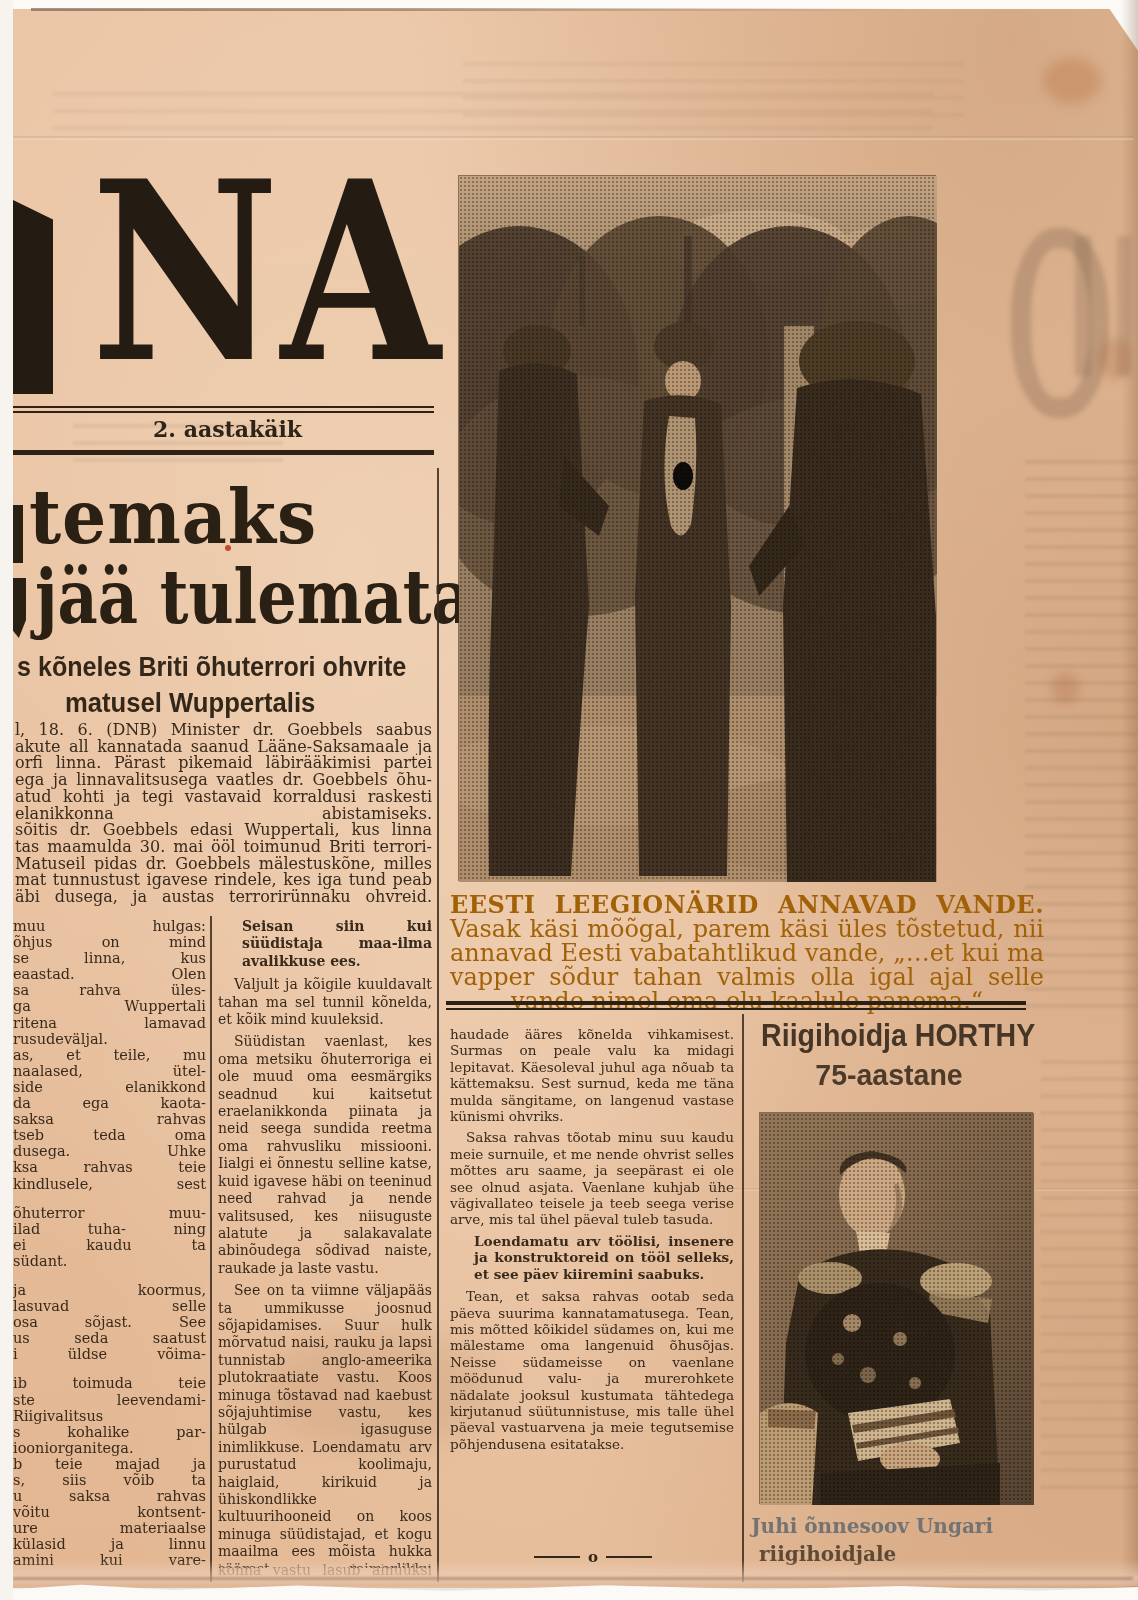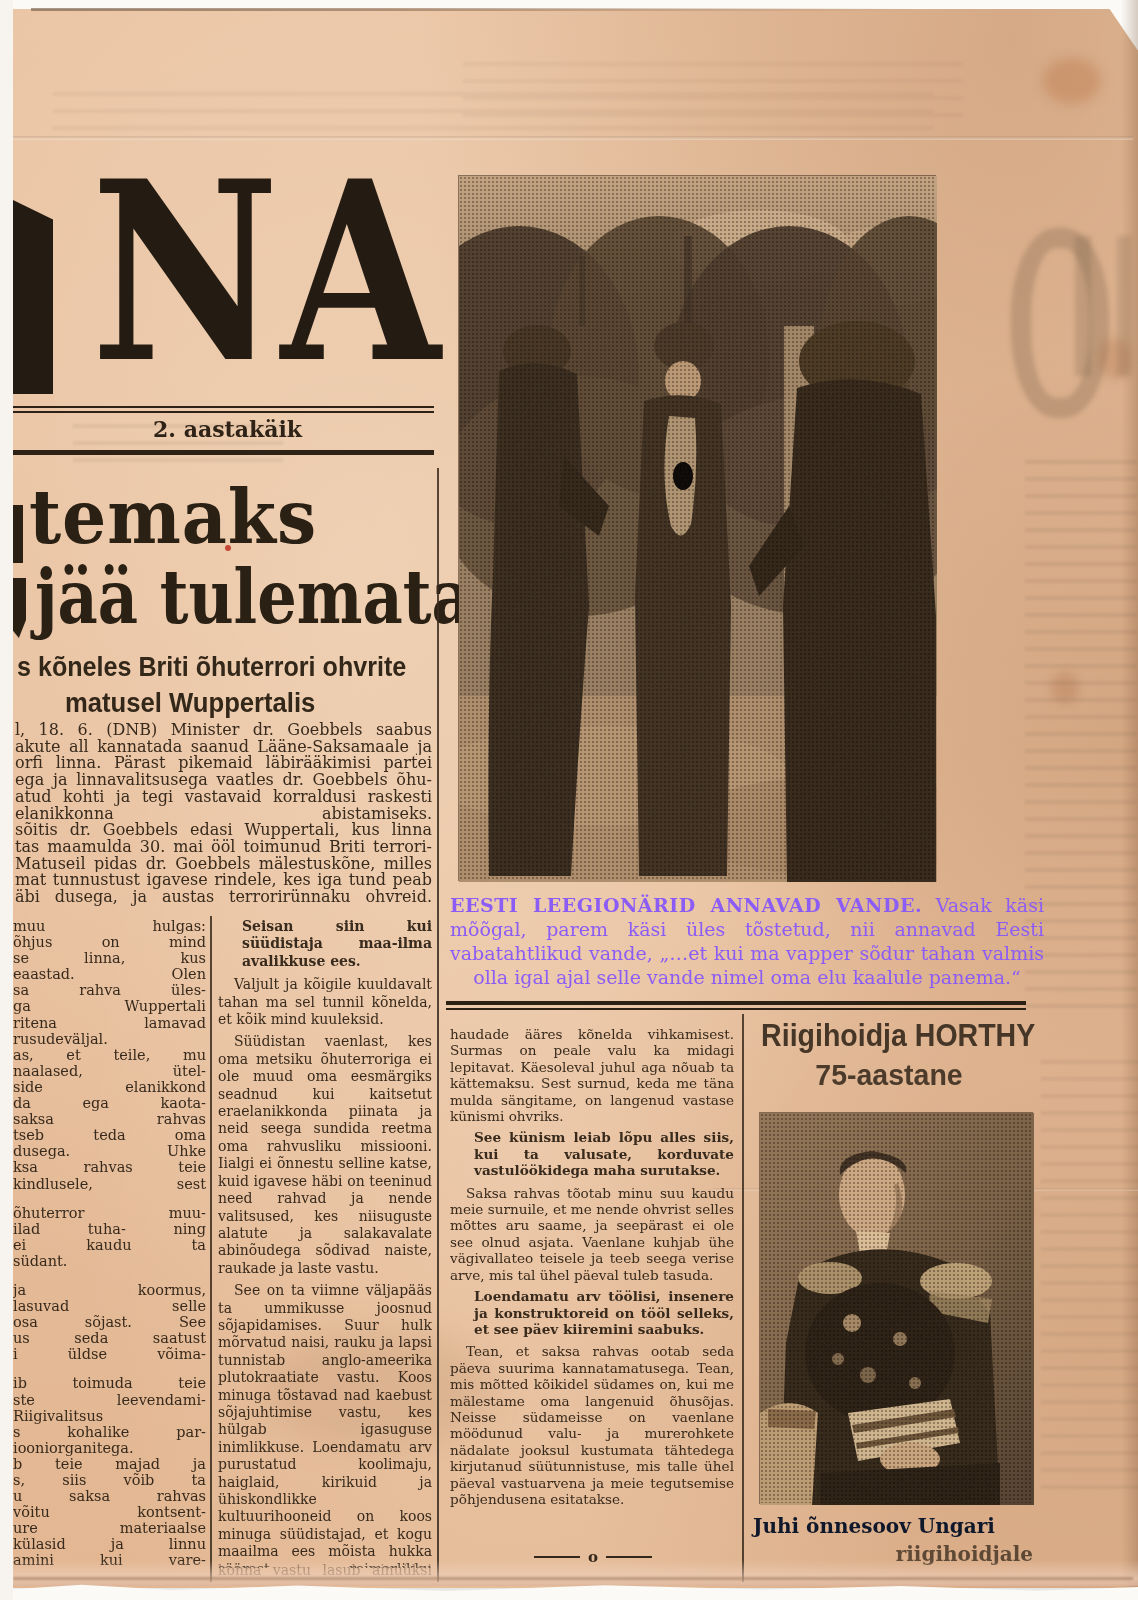--- a/index.html
+++ b/index.html
@@ -146,21 +146,21 @@
 
       <ellipse cx="398" cy="185" rx="58" ry="40" fill="#46351f"></ellipse>
       <path d="M340 215 Q400 195 460 220 L476 430 L476 706 L330 706 L326 430 Z" fill="#30241736"></path>
       <path d="M338 212 Q398 192 462 218 L477 440 L477 706 L328 706 L324 430 Z" fill="#2f2316"></path>
       <path d="M330 330 L290 390 L300 420 L345 370 Z" fill="#2a1f13"></path>
       <rect width="478" height="706" filter="url(#grain)"></rect>
     </svg>
     <div class="halftone" style="position:absolute;inset:0;"></div>
   </div>
 
-  <div class="abs" style="left:437px;top:893px;width:594px;height:100px;font-size:19px;line-height:24px;color:#8b5cf6;text-align:justify;text-align-last:center;">
+  <div class="abs" style="left:437px;top:893px;width:594px;height:100px;font-size:24px;line-height:24px;color:#a16207;text-align:justify;text-align-last:center;">
     <span style="font-weight:bold;letter-spacing:.5px;">EESTI  LEEGIONÄRID  ANNAVAD  VANDE.</span>
     <span>Vasak käsi mõõgal, parem käsi üles tõstetud, nii annavad Eesti vabatahtlikud vande, „…et kui ma vapper sõdur tahan valmis olla igal ajal selle vande nimel oma elu kaalule panema.“</span>
   </div>
 
   <div class="abs" style="left:433px;top:1001px;width:580px;height:9px;border-top:4px solid #2a2014;border-bottom:2px solid #2a2014;box-sizing:border-box;"></div>
 
   <div class="abs col" style="left:0;top:918px;width:193px;height:664px;font-size:14.5px;line-height:16.1px;text-align:right;">
       <div class="ln jl">muu hulgas:</div>
       <div class="ln jl">õhjus on mind</div>
       <div class="ln jl">se linna, kus</div>
@@ -207,21 +207,20 @@
   <div class="abs col" style="left:205px;top:918px;width:214px;height:650px;font-size:14px;line-height:17.4px;">
       <p class="para boldblk">Seisan siin kui süüdistaja maa-ilma avalikkuse ees.</p>
       <p class="para">Valjult ja kõigile kuuldavalt tahan ma sel tunnil kõnelda, et kõik mind kuuleksid.</p>
       <p class="para">Süüdistan vaenlast, kes oma metsiku õhuterroriga ei ole muud oma eesmärgiks seadnud kui kaitsetut eraelanikkonda piinata ja neid seega sundida reetma oma rahvusliku missiooni. Iialgi ei õnnestu selline katse, kuid igavese häbi on teeninud need rahvad ja nende valitsused, kes niisuguste alatute ja salakavalate abinõudega sõdivad naiste, raukade ja laste vastu.</p>
       <p class="para">See on ta viimne väljapääs ta ummikusse joosnud sõjapidamises. Suur hulk mõrvatud naisi, rauku ja lapsi tunnistab anglo-ameerika plutokraatiate vastu. Koos minuga tõstavad nad kaebust sõjajuhtimise vastu, kes hülgab igasuguse inimlikkuse. Loendamatu arv purustatud koolimaju, haiglaid, kirikuid ja ühiskondlikke kultuurihooneid on koos minuga süüdistajad, et kogu maailma ees mõista hukka säärast roimarlikku sõjapidamist.</p>
     </div>
   <div class="abs" style="left:205px;top:1562px;width:214px;font-size:14px;color:rgba(72,46,28,.5);filter:blur(.7px);text-align:justify;text-align-last:justify;">konna  vastu  lasub  ainuüksi</div>
 
   <div class="abs col" style="left:437px;top:1026px;width:284px;height:520px;font-size:13.6px;line-height:16.4px;">
       <p class="para noind">haudade ääres kõnelda vihkamisest. Surmas on peale valu ka midagi lepitavat. Käesoleval juhul aga nõuab ta kättemaksu. Sest surnud, keda me täna mulda sängitame, on langenud vastase künismi ohvriks.</p>
-      <p class="para boldblk">See künism leiab lõpu alles siis, kui ta valusate, korduvate vastulöökidega maha surutakse.</p>
       <p class="para">Saksa rahvas tõotab minu suu kaudu meie surnuile, et me nende ohvrist selles mõttes aru saame, ja seepärast ei ole see olnud asjata. Vaenlane kuhjab ühe vägivallateo teisele ja teeb seega verise arve, mis tal ühel päeval tuleb tasuda.</p>
       <p class="para boldblk">Loendamatu arv töölisi, insenere ja konstruktoreid on tööl selleks, et see päev kiiremini saabuks.</p>
       <p class="para">Tean, et saksa rahvas ootab seda päeva suurima kannatamatusega. Tean, mis mõtted kõikidel südames on, kui me mälestame oma langenuid õhusõjas. Neisse südameisse on vaenlane möödunud valu- ja murerohkete nädalate jooksul kustumata tähtedega kirjutanud süütunnistuse, mis talle ühel päeval vastuarvena ja meie tegutsemise põhjendusena esitatakse.</p>
     </div>
   <div class="abs divider-o" style="left:500px;top:1548px;width:160px;font-size:15px;">
     <span class="dash"></span>
     <span>o</span>
     <span class="dash"></span>
   </div>
 
@@ -270,20 +269,20 @@
       <path d="M96 330 L198 314 L199 320 L97 336 Z" fill="#6b5338"></path>
 
       <ellipse cx="150" cy="346" rx="30" ry="16" fill="#d0ab83"></ellipse>
 
       <path d="M60 360 L240 350 L240 392 L60 392 Z" fill="#241a10"></path>
       <rect width="274" height="392" filter="url(#grain2)"></rect>
     </svg>
     <div class="halftone" style="position:absolute;inset:0;"></div>
   </div>
 
-  <div class="abs" style="left:740px;top:1514px;width:274px;text-align:left;font-weight:bold;font-size:20px;color:#0f172a;">Juhi õnnesoov Ungari</div>
-  <div class="abs" style="left:746px;top:1542px;width:274px;text-align:right;font-weight:bold;font-size:20px;color:rgba(51,39,26,.75);filter:blur(.4px);">riigihoidjale</div>
+  <div class="abs" style="left:706px;top:1514px;width:274px;text-align:right;font-weight:bold;font-size:20px;color:#737373;">Juhi õnnesoov Ungari</div>
+  <div class="abs" style="left:746px;top:1542px;width:274px;text-align:left;font-weight:bold;font-size:20px;color:rgba(51,39,26,.75);filter:blur(.4px);">riigihoidjale</div>
 
   <div class="abs" style="left:0;top:1560px;width:1138px;height:26px;background:linear-gradient(180deg,rgba(242,216,198,0),rgba(240,210,190,.65) 70%,rgba(220,180,155,.8));"></div>
   <div class="abs" style="left:0;top:1582px;width:1138px;height:18px;background:#fbfaf7;clip-path:polygon(0 40%,6% 15%,14% 45%,25% 20%,38% 50%,52% 18%,66% 42%,78% 22%,90% 48%,100% 25%,100% 100%,0 100%);"></div>
   <div class="abs" style="left:0;top:1577px;width:1120px;height:3px;background:rgba(130,90,60,.45);filter:blur(1px);"></div>
 
 </div>
 
 </body></html>

